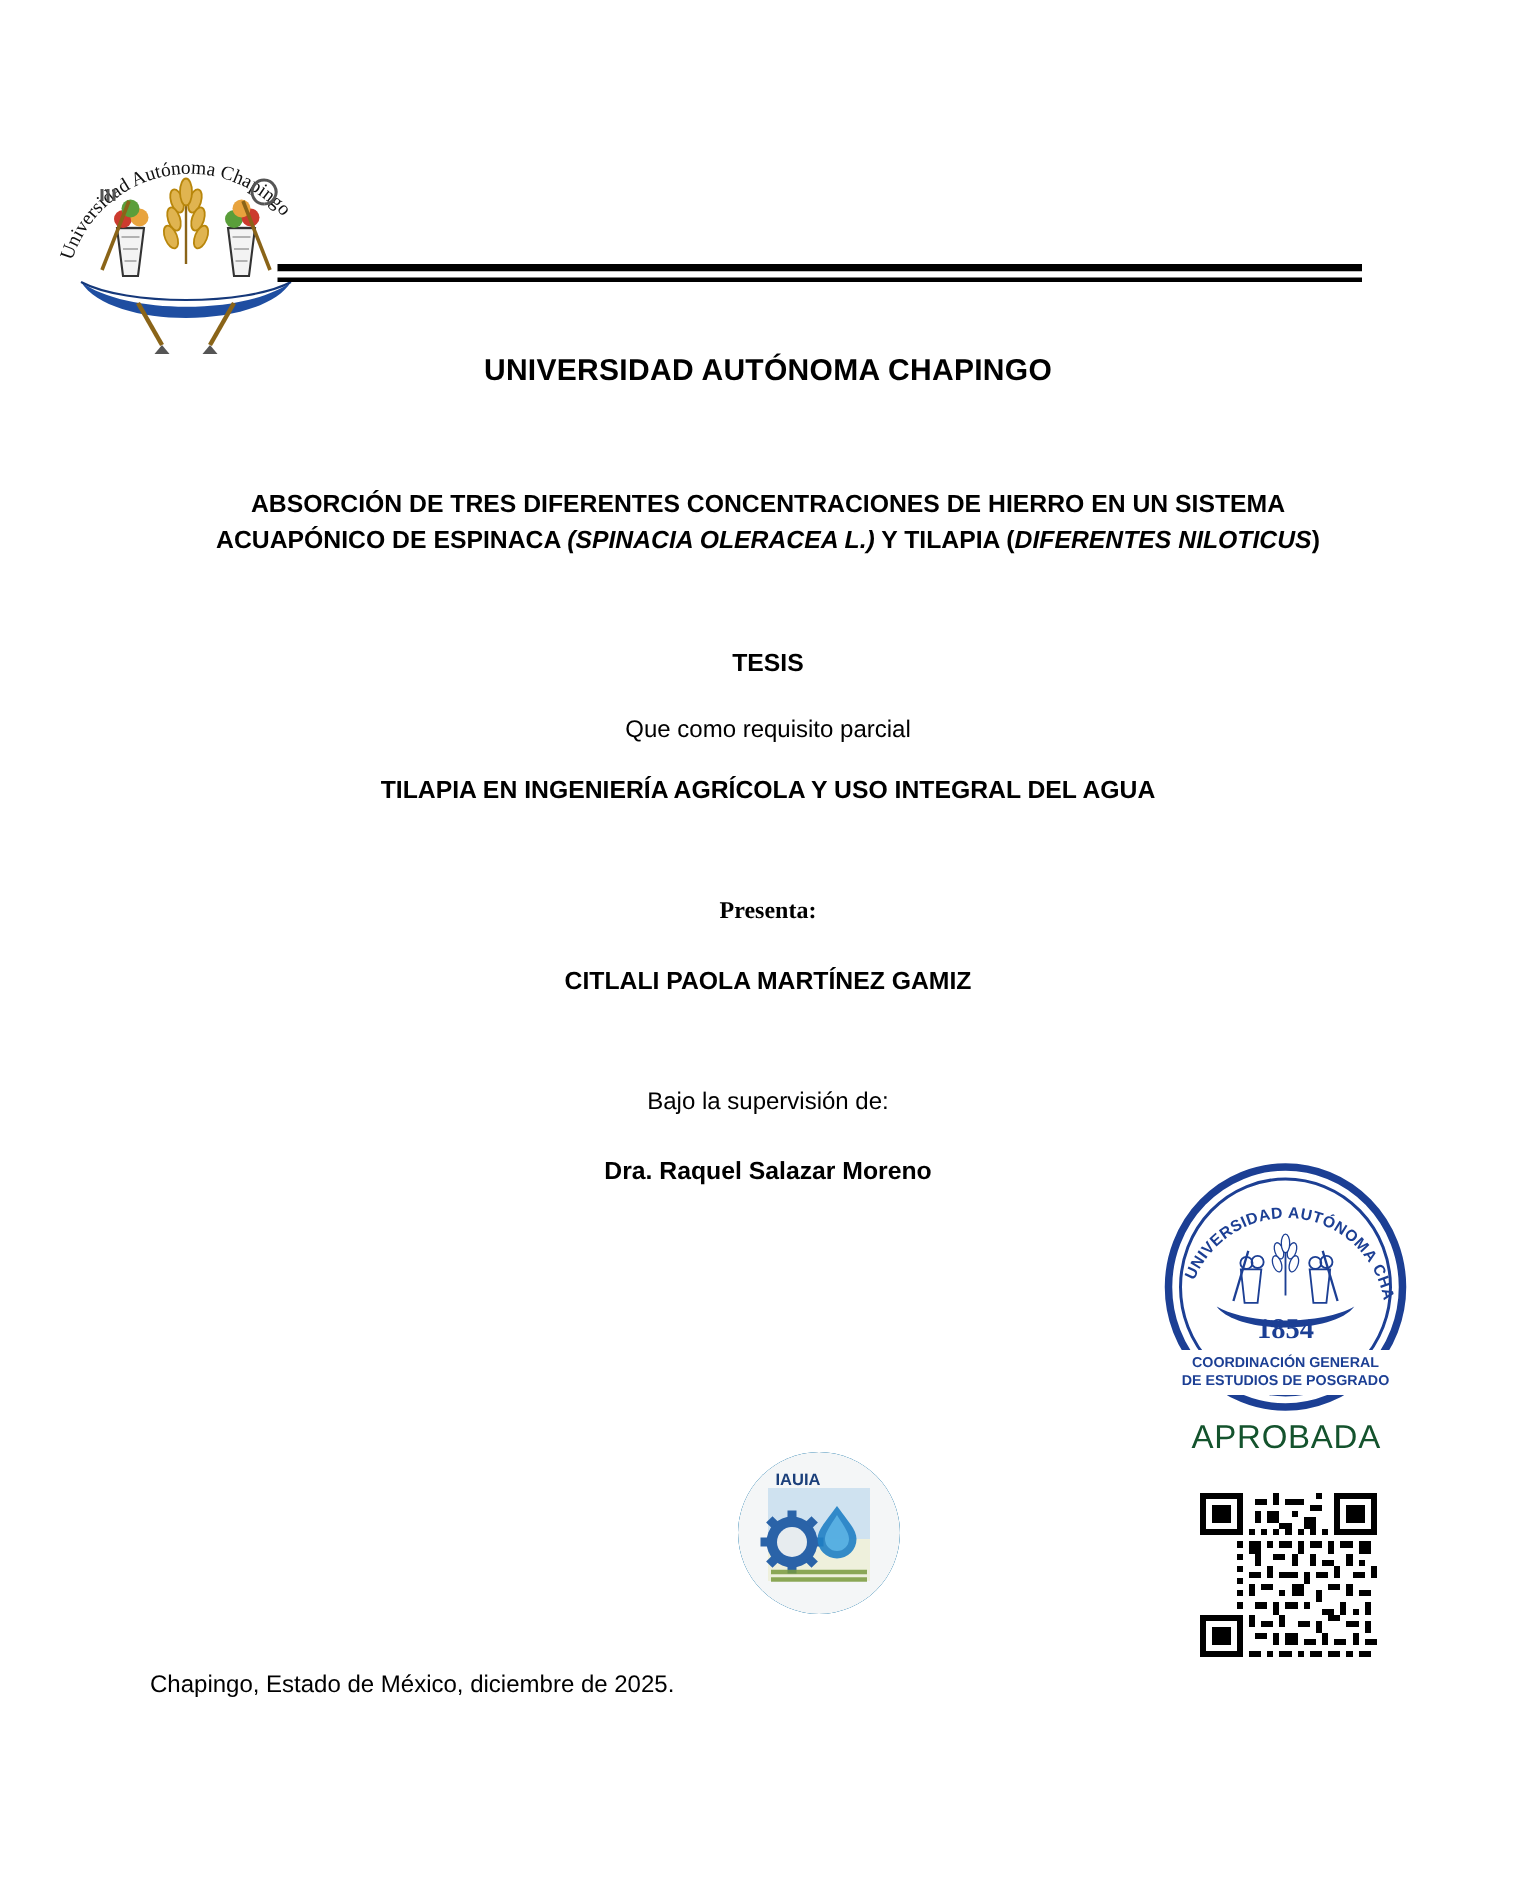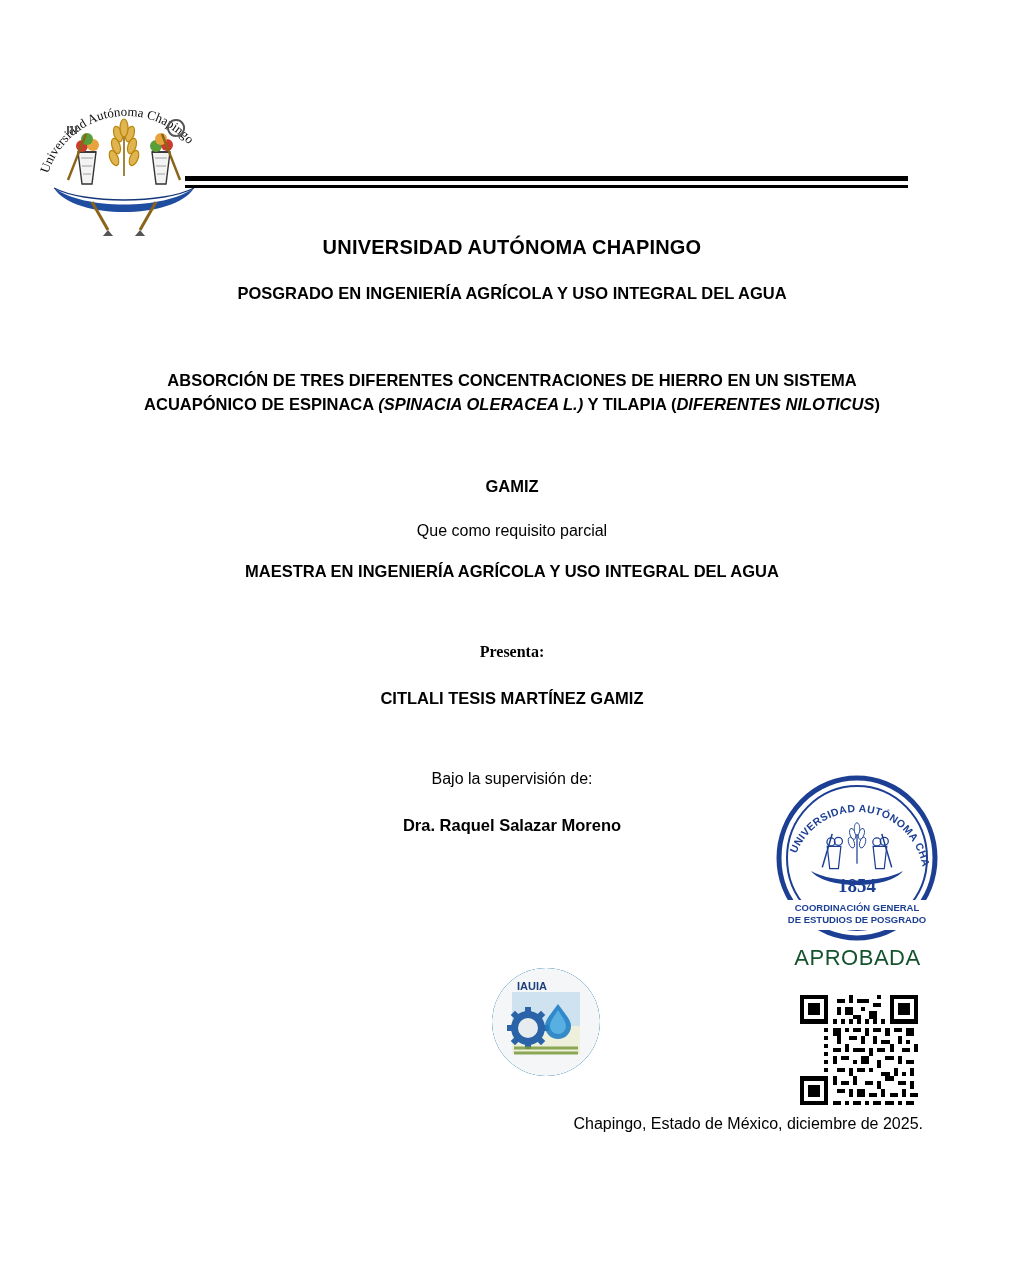--- a/index.html
+++ b/index.html
@@ -127,24 +127,24 @@
     padding-top: 62px;
   }
   .advisor {
     font-size: 16.5px;
     font-weight: bold;
     margin: 0;
     padding-top: 28px;
   }
   .place-date {
     position: absolute;
-    left: 123px;
+    left: 100px;
     top: 1115px;
     width: 800px;
-    text-align: right;
+    text-align: left;
     font-size: 16px;
   }
 
   
   .seal {
     position: absolute;
     left: 775px;
     top: 772px;
     width: 165px;
     height: 218px;
@@ -255,34 +255,33 @@
   <div class="rules">
     <div class="rule-thick"></div>
     <div class="rule-gap"></div>
     <div class="rule-thin"></div>
   </div>
 
   <div class="content">
 
     <p class="univ-title">UNIVERSIDAD AUTÓNOMA CHAPINGO</p>
 
-    <p class="program">POSGRADO EN INGENIERÍA AGRÍCOLA Y USO INTEGRAL DEL AGUA</p>
 
     <p class="thesis-title">
       <span>ABSORCIÓN DE TRES DIFERENTES CONCENTRACIONES DE HIERRO EN UN SISTEMA ACUAPÓNICO DE ESPINACA </span><span class="ital">(SPINACIA OLERACEA L.)</span><span> Y TILAPIA (</span><span class="ital">DIFERENTES NILOTICUS</span><span>)</span>
     </p>
 
-    <p class="tesis-word">GAMIZ</p>
+    <p class="tesis-word">TESIS</p>
 
     <p class="req-line">Que como requisito parcial</p>
 
-    <p class="degree">MAESTRA EN INGENIERÍA AGRÍCOLA Y USO INTEGRAL DEL AGUA</p>
+    <p class="degree">TILAPIA EN INGENIERÍA AGRÍCOLA Y USO INTEGRAL DEL AGUA</p>
 
     <p class="presenta">Presenta:</p>
-    <p class="author">CITLALI TESIS MARTÍNEZ GAMIZ</p>
+    <p class="author">CITLALI PAOLA MARTÍNEZ GAMIZ</p>
 
     <p class="supervision">Bajo la supervisión de:</p>
     <p class="advisor">Dra. Raquel Salazar Moreno</p>
   </div>
 
   <div class="seal">
     <div class="seal-badge">
       <svg width="165" height="175" viewBox="0 0 165 175" xmlns="http://www.w3.org/2000/svg" aria-hidden="true">
         <defs>
           <path id="sealarc" d="M 18,92 A 66,66 0 0 1 147,92" fill="none"></path>

